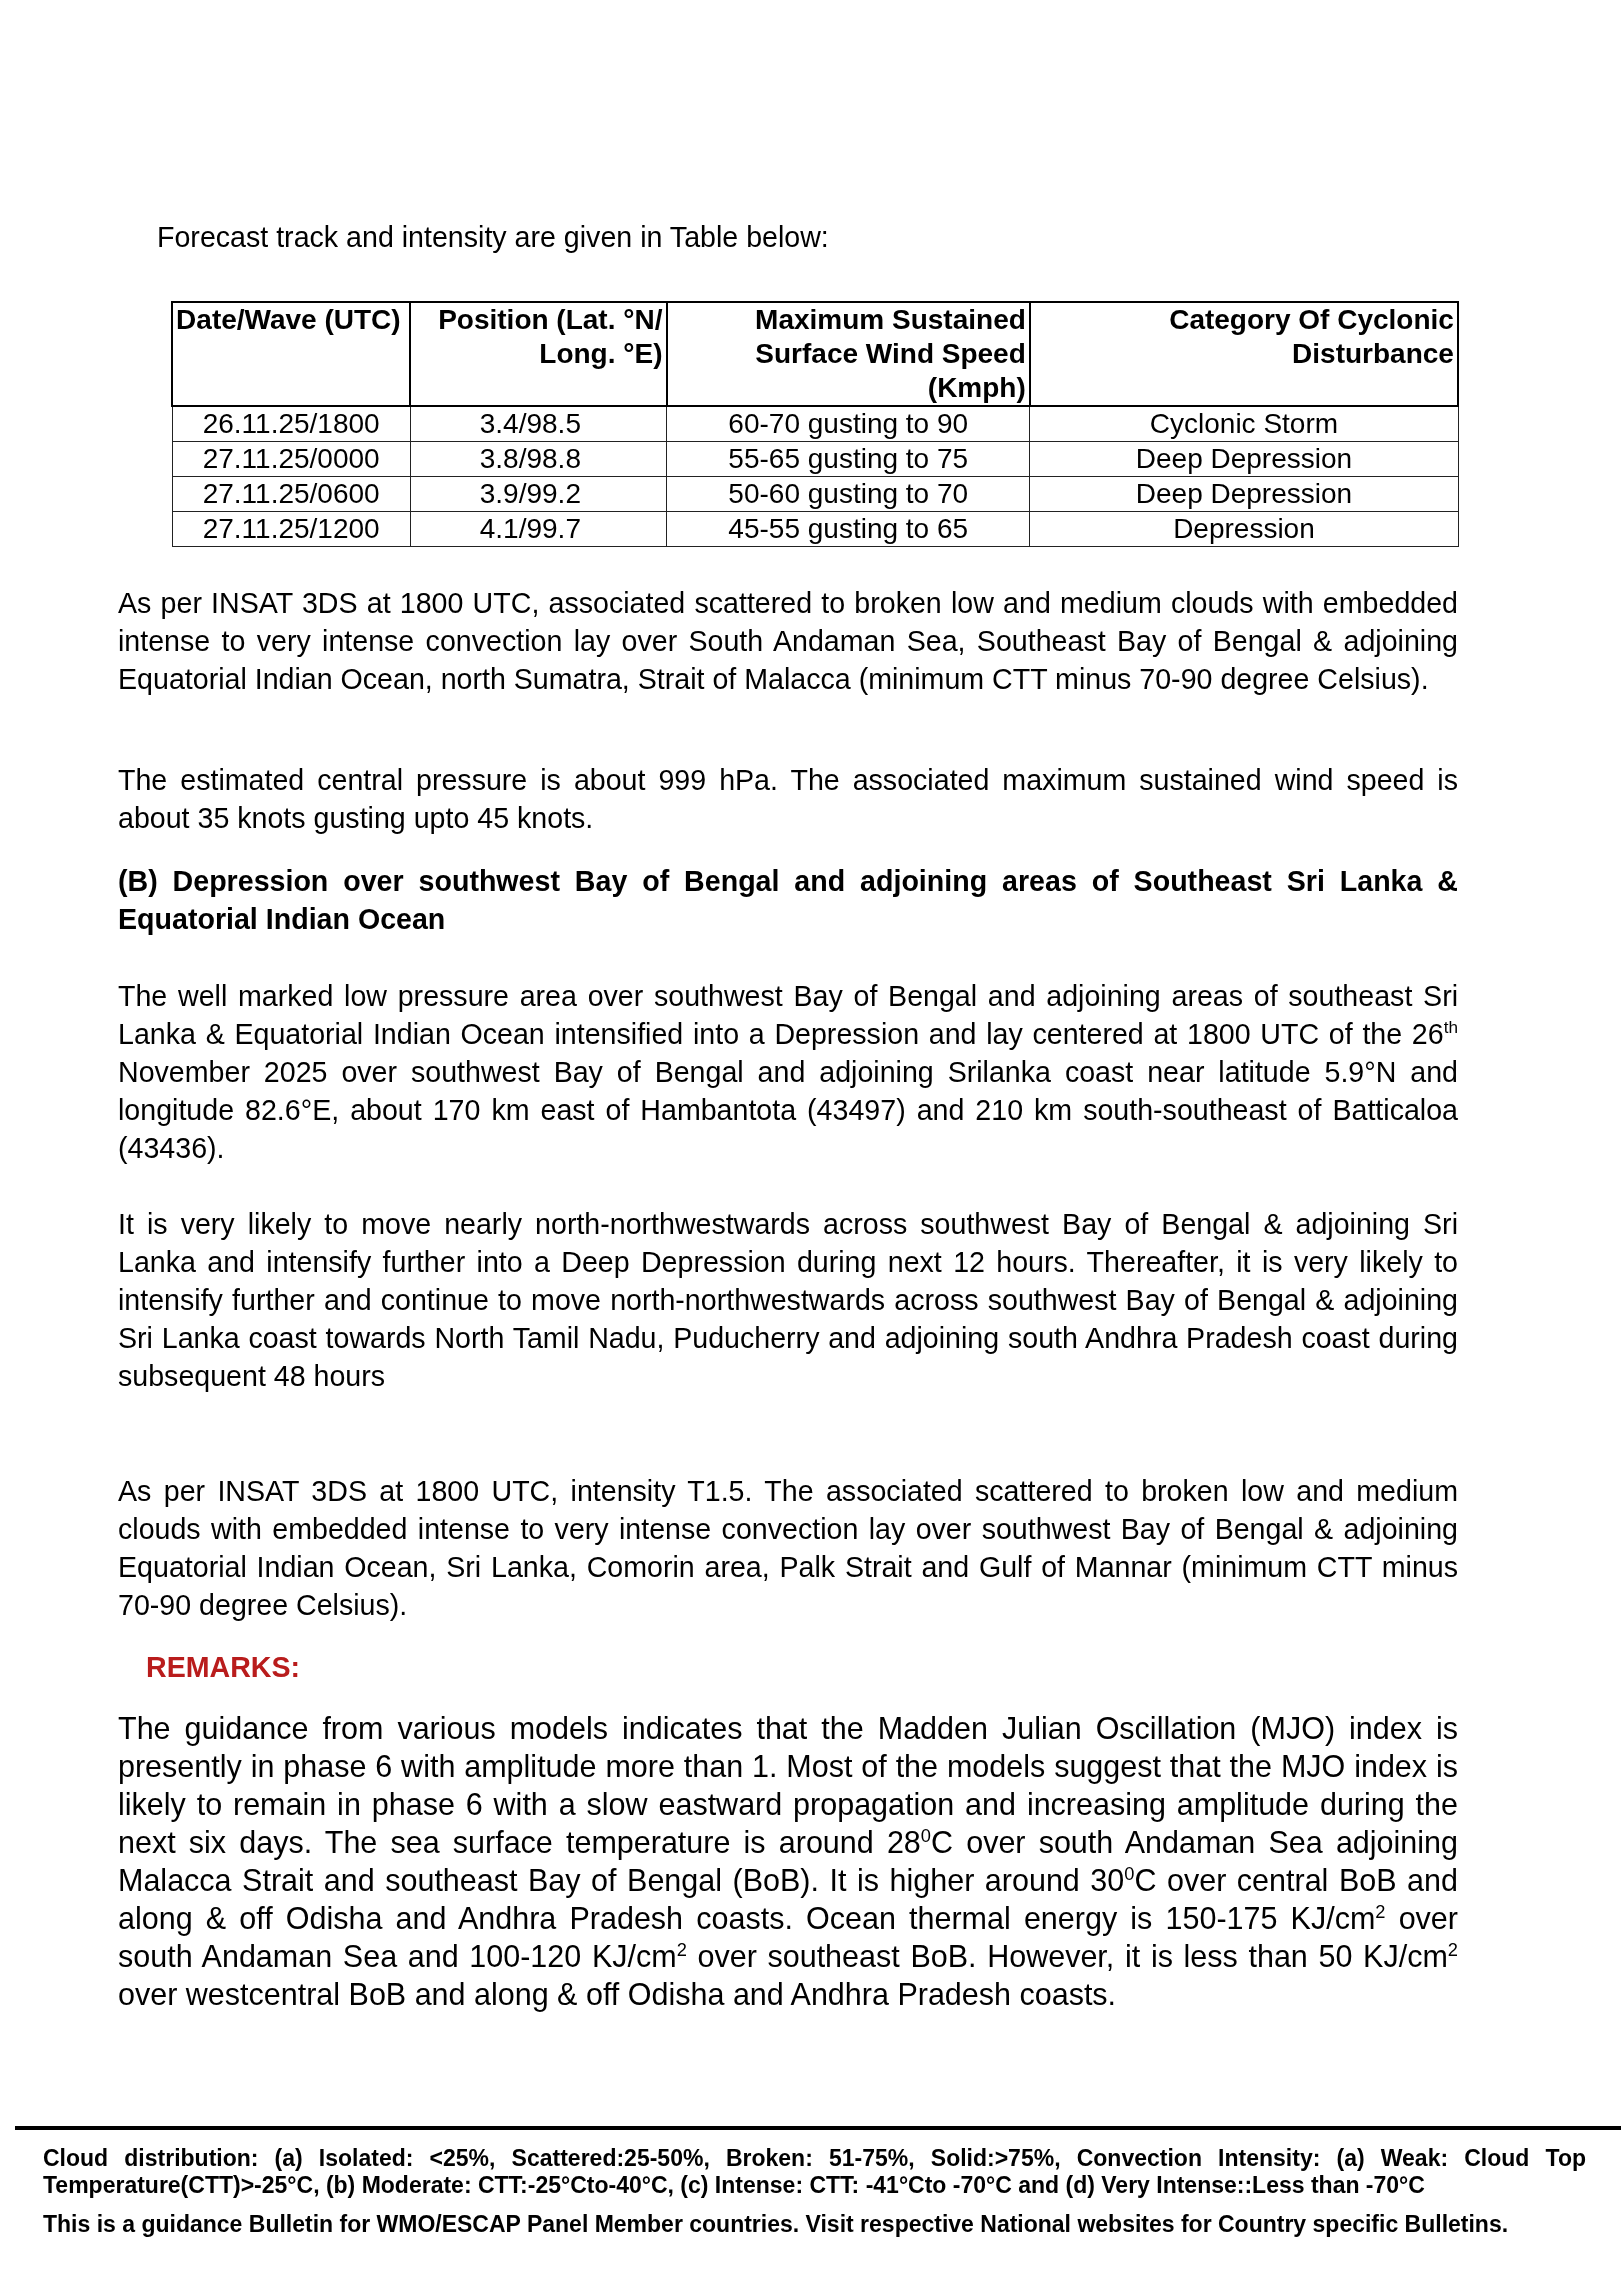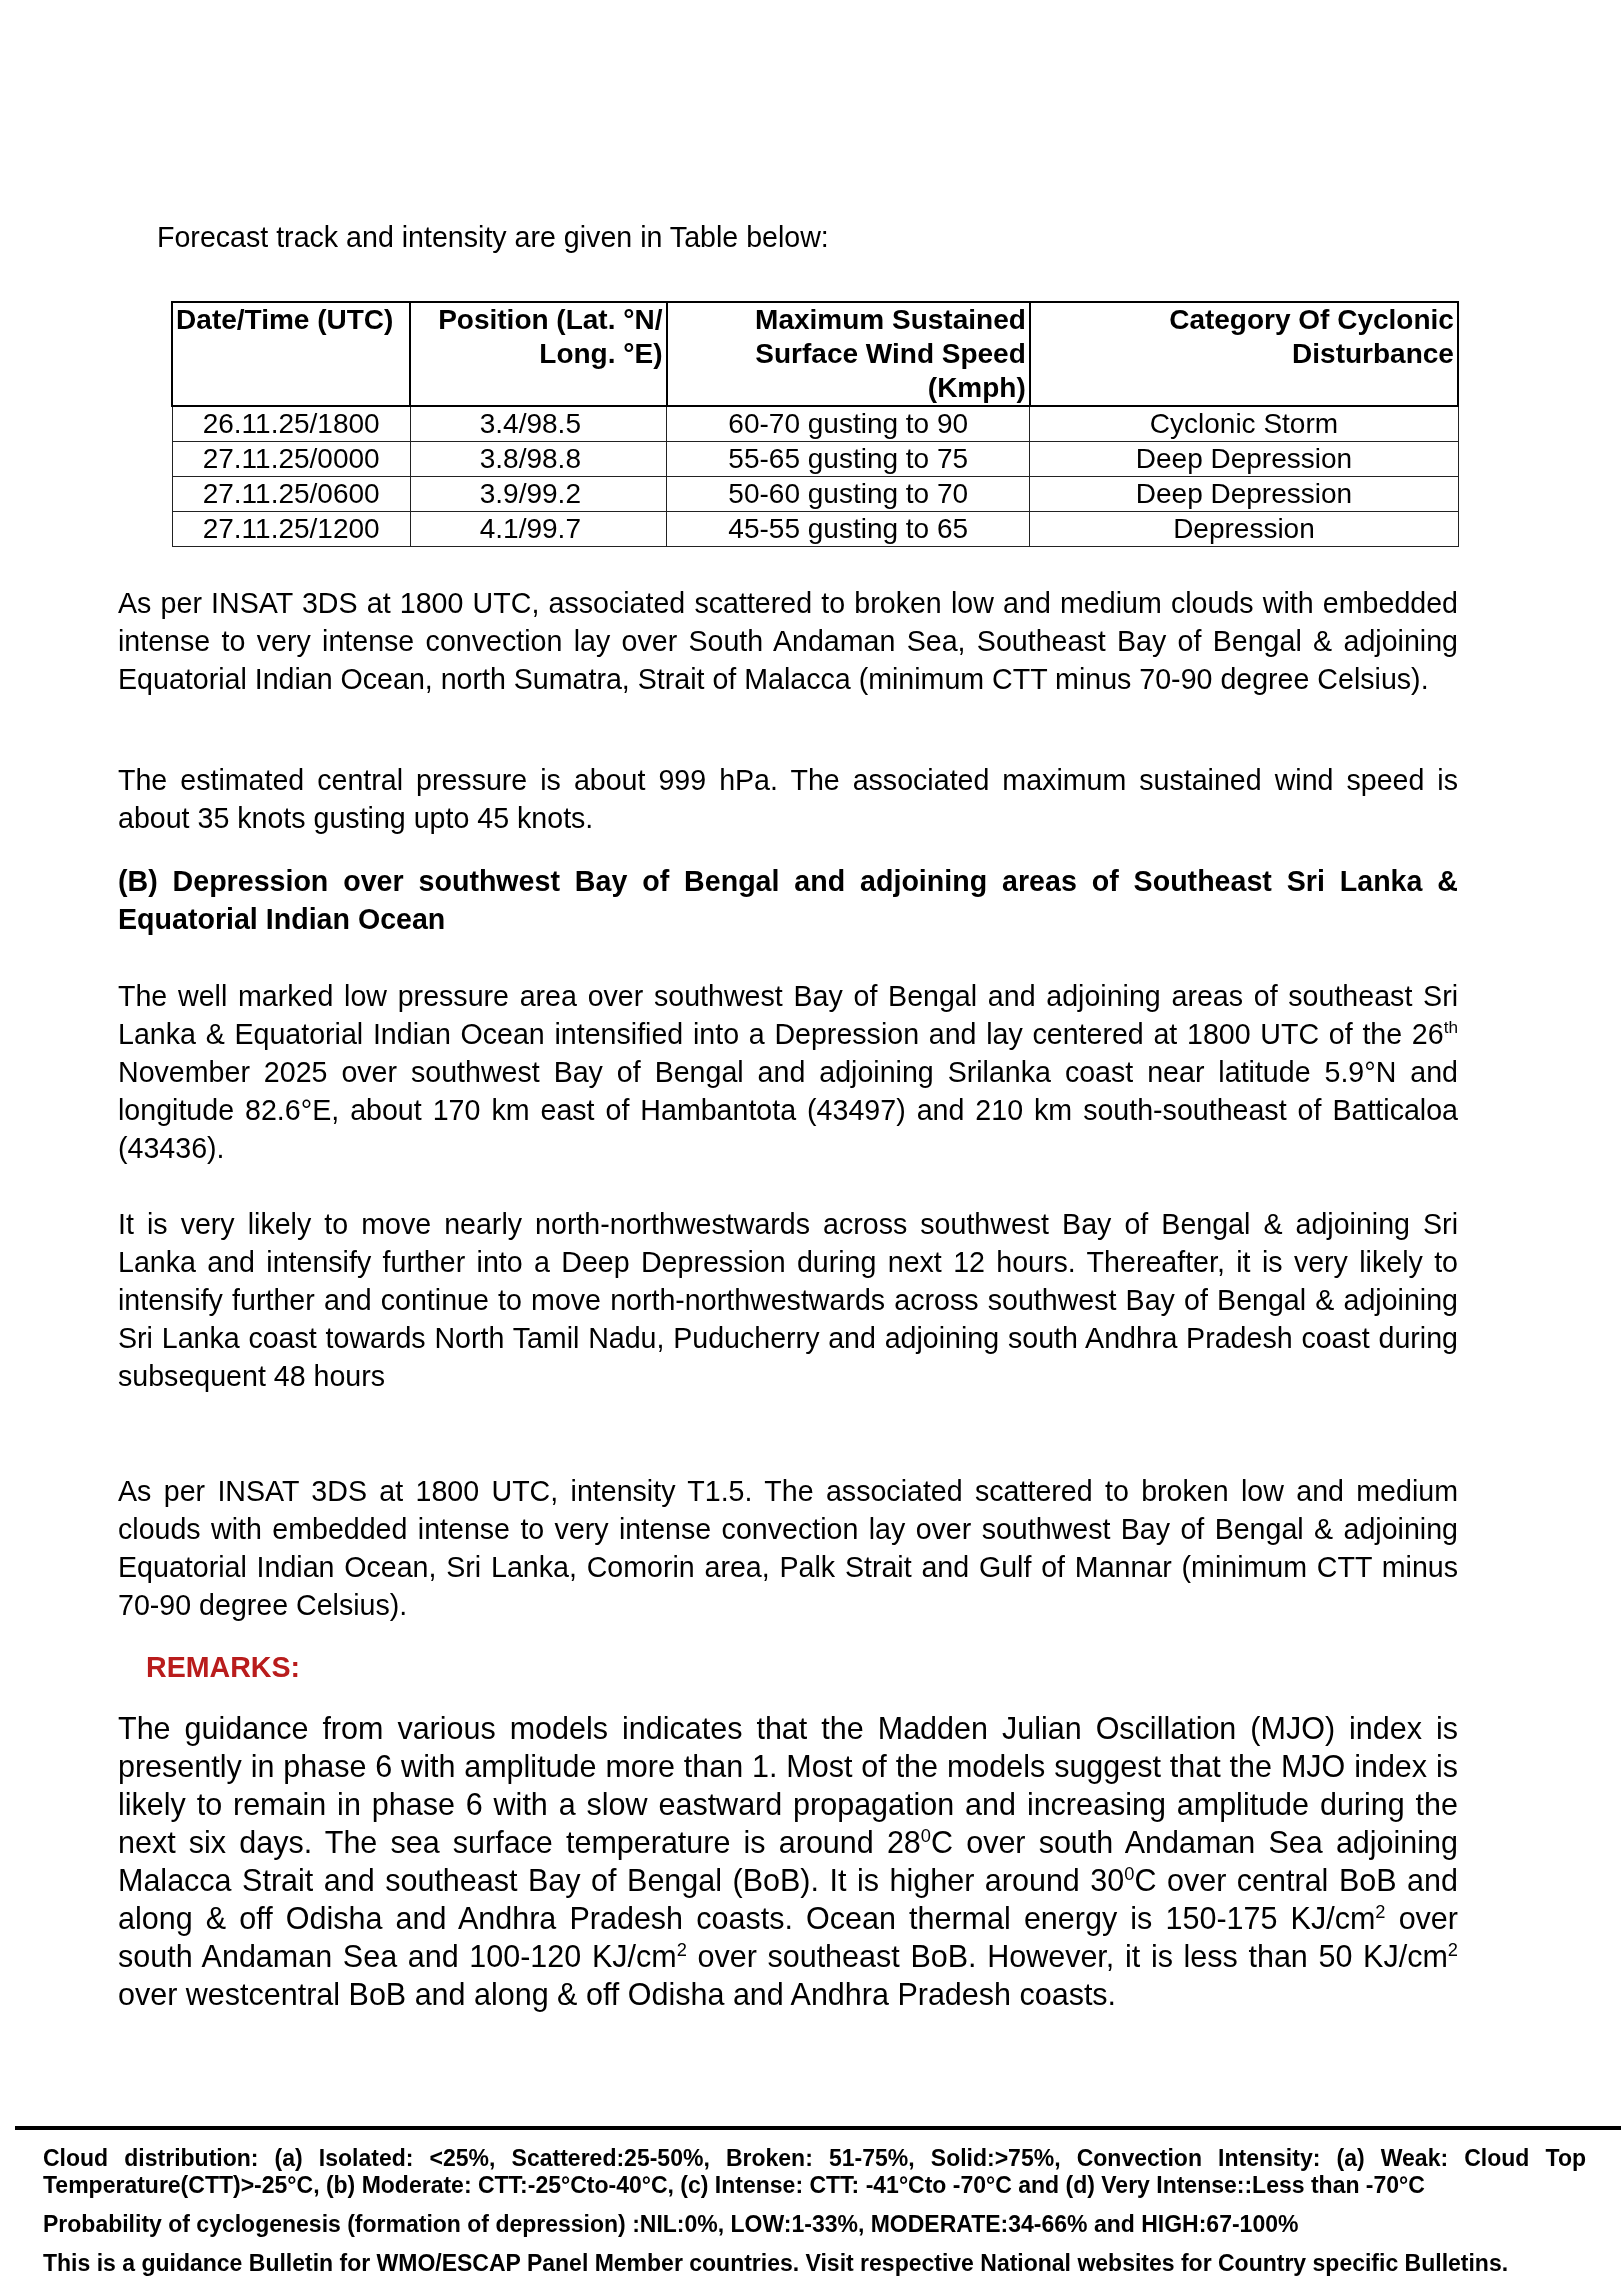--- a/index.html
+++ b/index.html
@@ -51,21 +51,21 @@
 </head>
 <body>
 
 <div class="page">
 
   <div class="intro">Forecast track and intensity are given in Table below:</div>
 
   <table class="track">
     <thead>
       <tr>
-        <th>Date/Time (UTC)</th>
+        <th>Date/Wave (UTC)</th>
         <th>Position (Lat. °N/ Long. °E)</th>
         <th>Maximum Sustained Surface Wind Speed (Kmph)</th>
         <th>Category Of Cyclonic Disturbance</th>
       </tr>
     </thead>
     <tbody>
       <tr>
         <td>26.11.25/1800</td>
         <td>3.4/98.5</td>
         <td>60-70 gusting to 90</td>
@@ -106,18 +106,17 @@
 
   <div class="remarks-title" style="color: #b91c1c; margin-left: 28px;">REMARKS:</div>
 
   <div class="para large" style="top:1709px;"><span>The guidance from various models indicates that the Madden Julian Oscillation (MJO) index is presently in phase 6 with amplitude more than 1.  Most of the models suggest that the MJO index is likely to remain in phase 6 with a slow eastward propagation and increasing amplitude during the next six days. The sea surface temperature is around 28</span><sup>0</sup><span>C over south Andaman Sea adjoining Malacca Strait and southeast Bay of Bengal (BoB). It is higher around 30</span><sup>0</sup><span>C over central BoB and along &amp; off Odisha and Andhra Pradesh coasts. Ocean thermal energy is 150-175 KJ/cm</span><sup>2</sup><span> over south Andaman Sea and 100-120 KJ/cm</span><sup>2</sup><span> over southeast BoB. However, it is less than 50 KJ/cm</span><sup>2</sup><span> over westcentral BoB and along &amp; off Odisha and Andhra Pradesh coasts.</span></div>
 
 
   <div class="footer-rule"></div>
 
   <div class="footer">
     <p>Cloud distribution: (a) Isolated: &lt;25%, Scattered:25-50%, Broken: 51-75%, Solid:&gt;75%, Convection Intensity: (a) Weak: Cloud Top Temperature(CTT)&gt;-25°C, (b) Moderate: CTT:-25°Cto-40°C, (c) Intense: CTT: -41°Cto -70°C and (d) Very Intense::Less than -70°C</p>
-    <p>Probability of cyclogenesis (formation of depression) :NIL:0%, LOW:1-33%, MODERATE:34-66% and HIGH:67-100%</p>
     <p>This is a guidance Bulletin for WMO/ESCAP Panel Member countries. Visit respective National websites for Country specific Bulletins.</p>
   </div>
 
 </div>
 
 
 </body></html>

